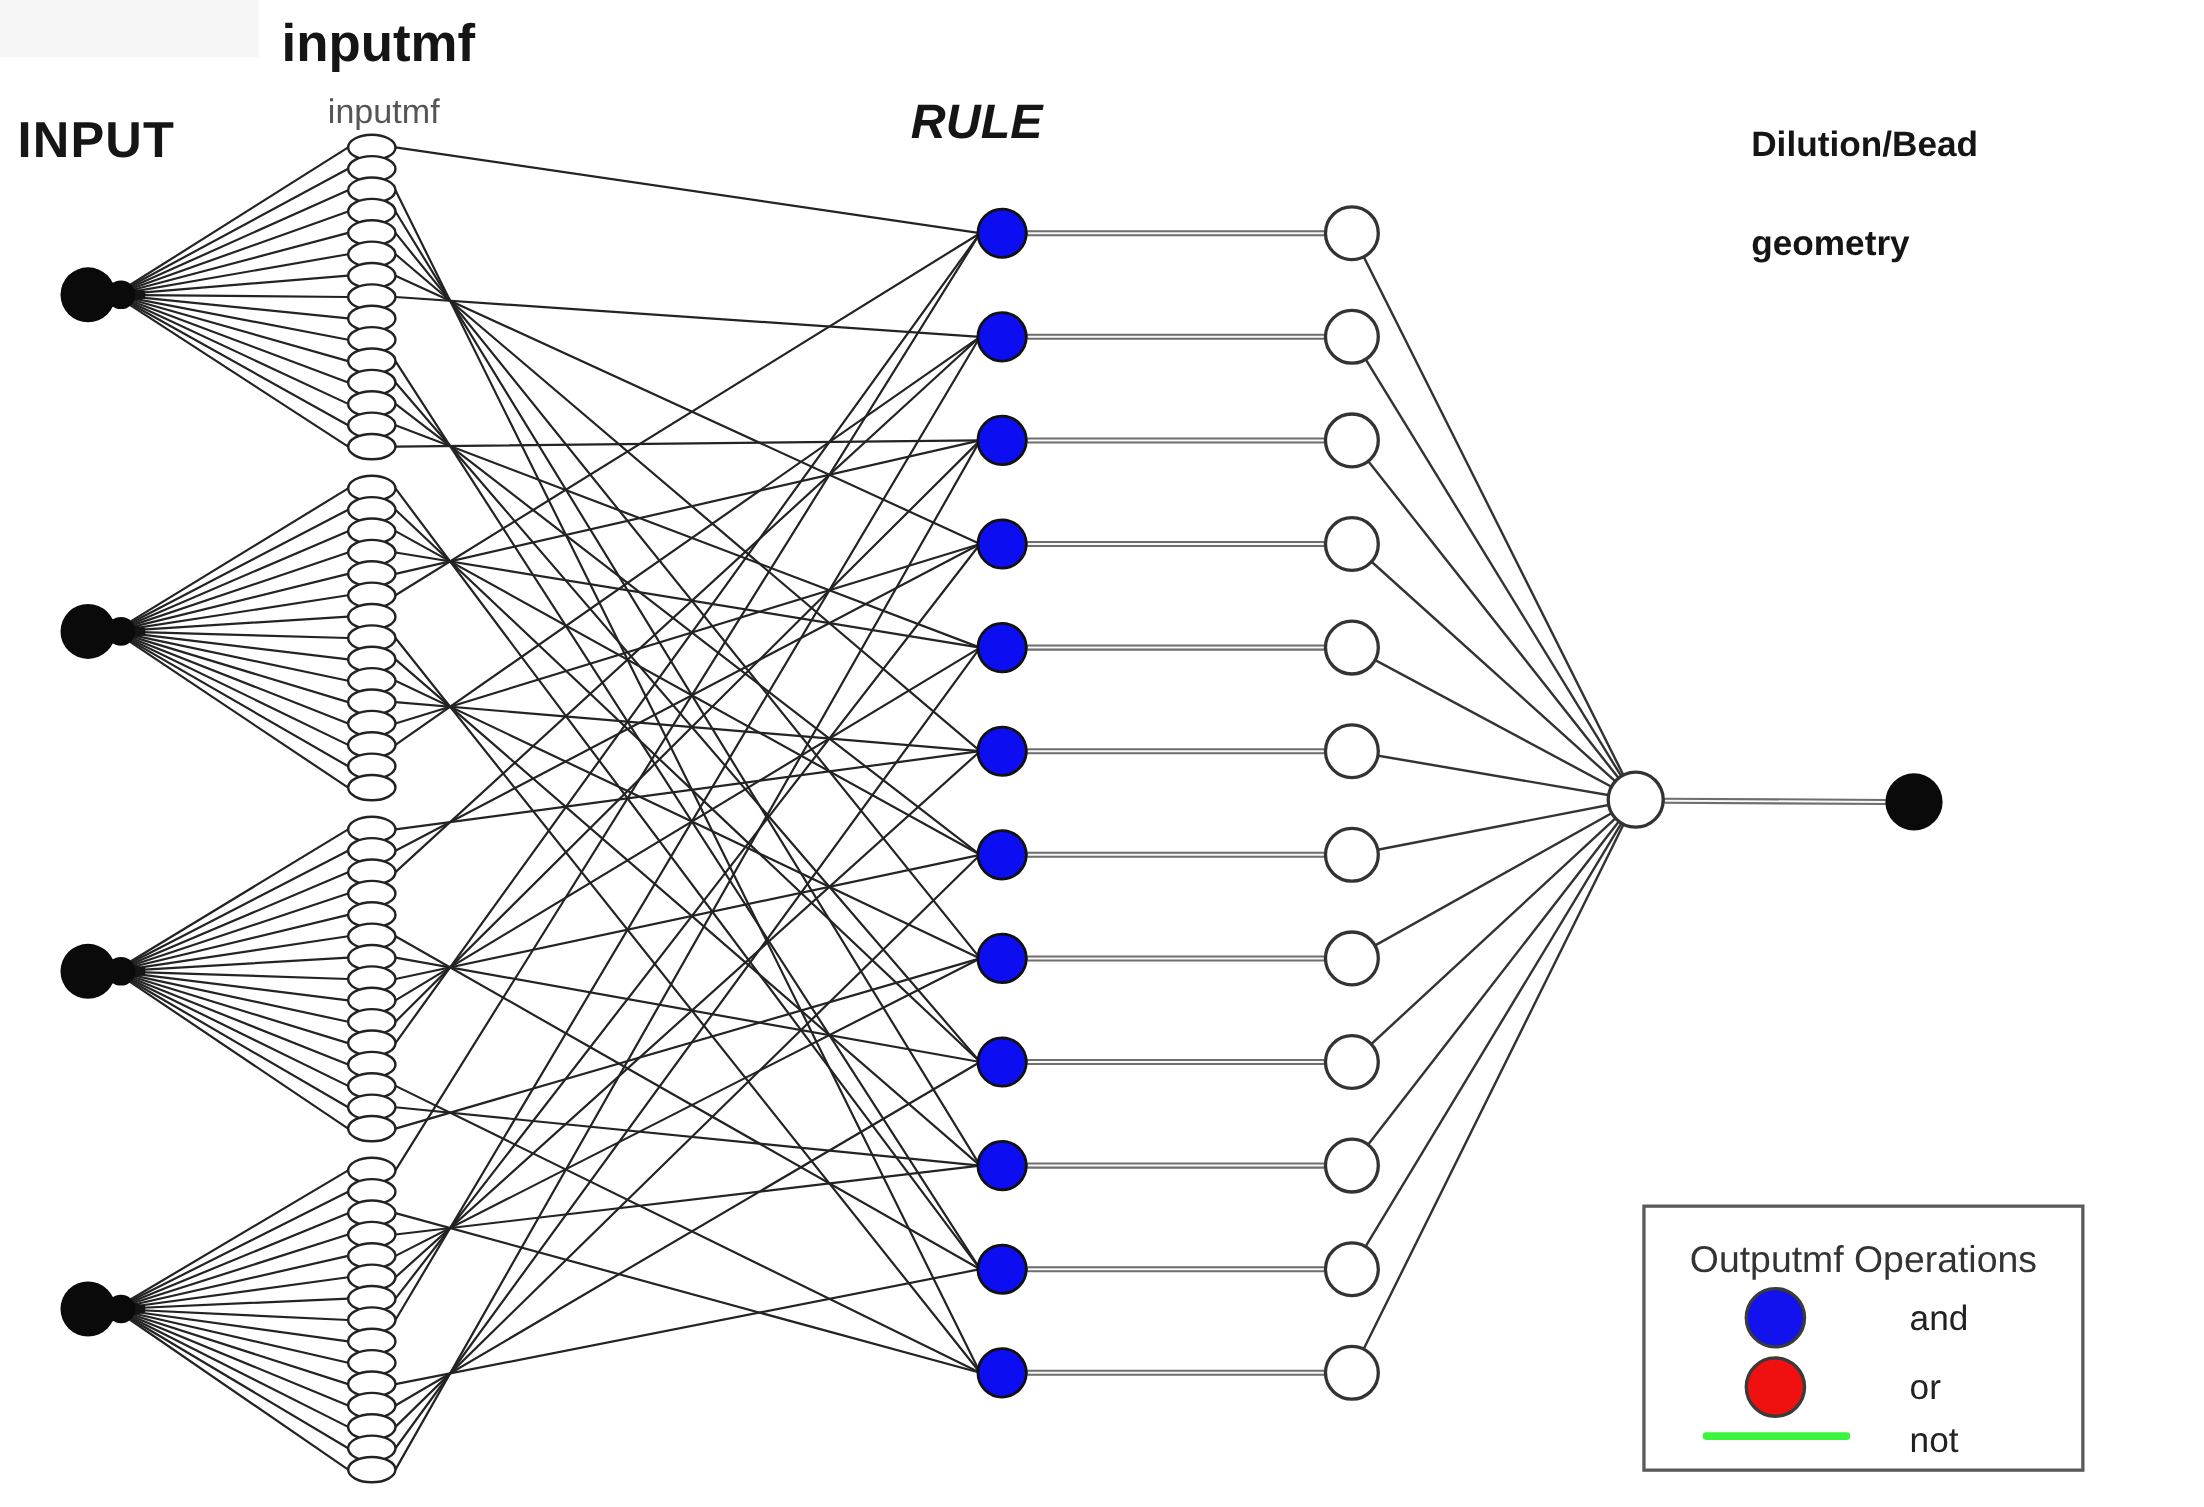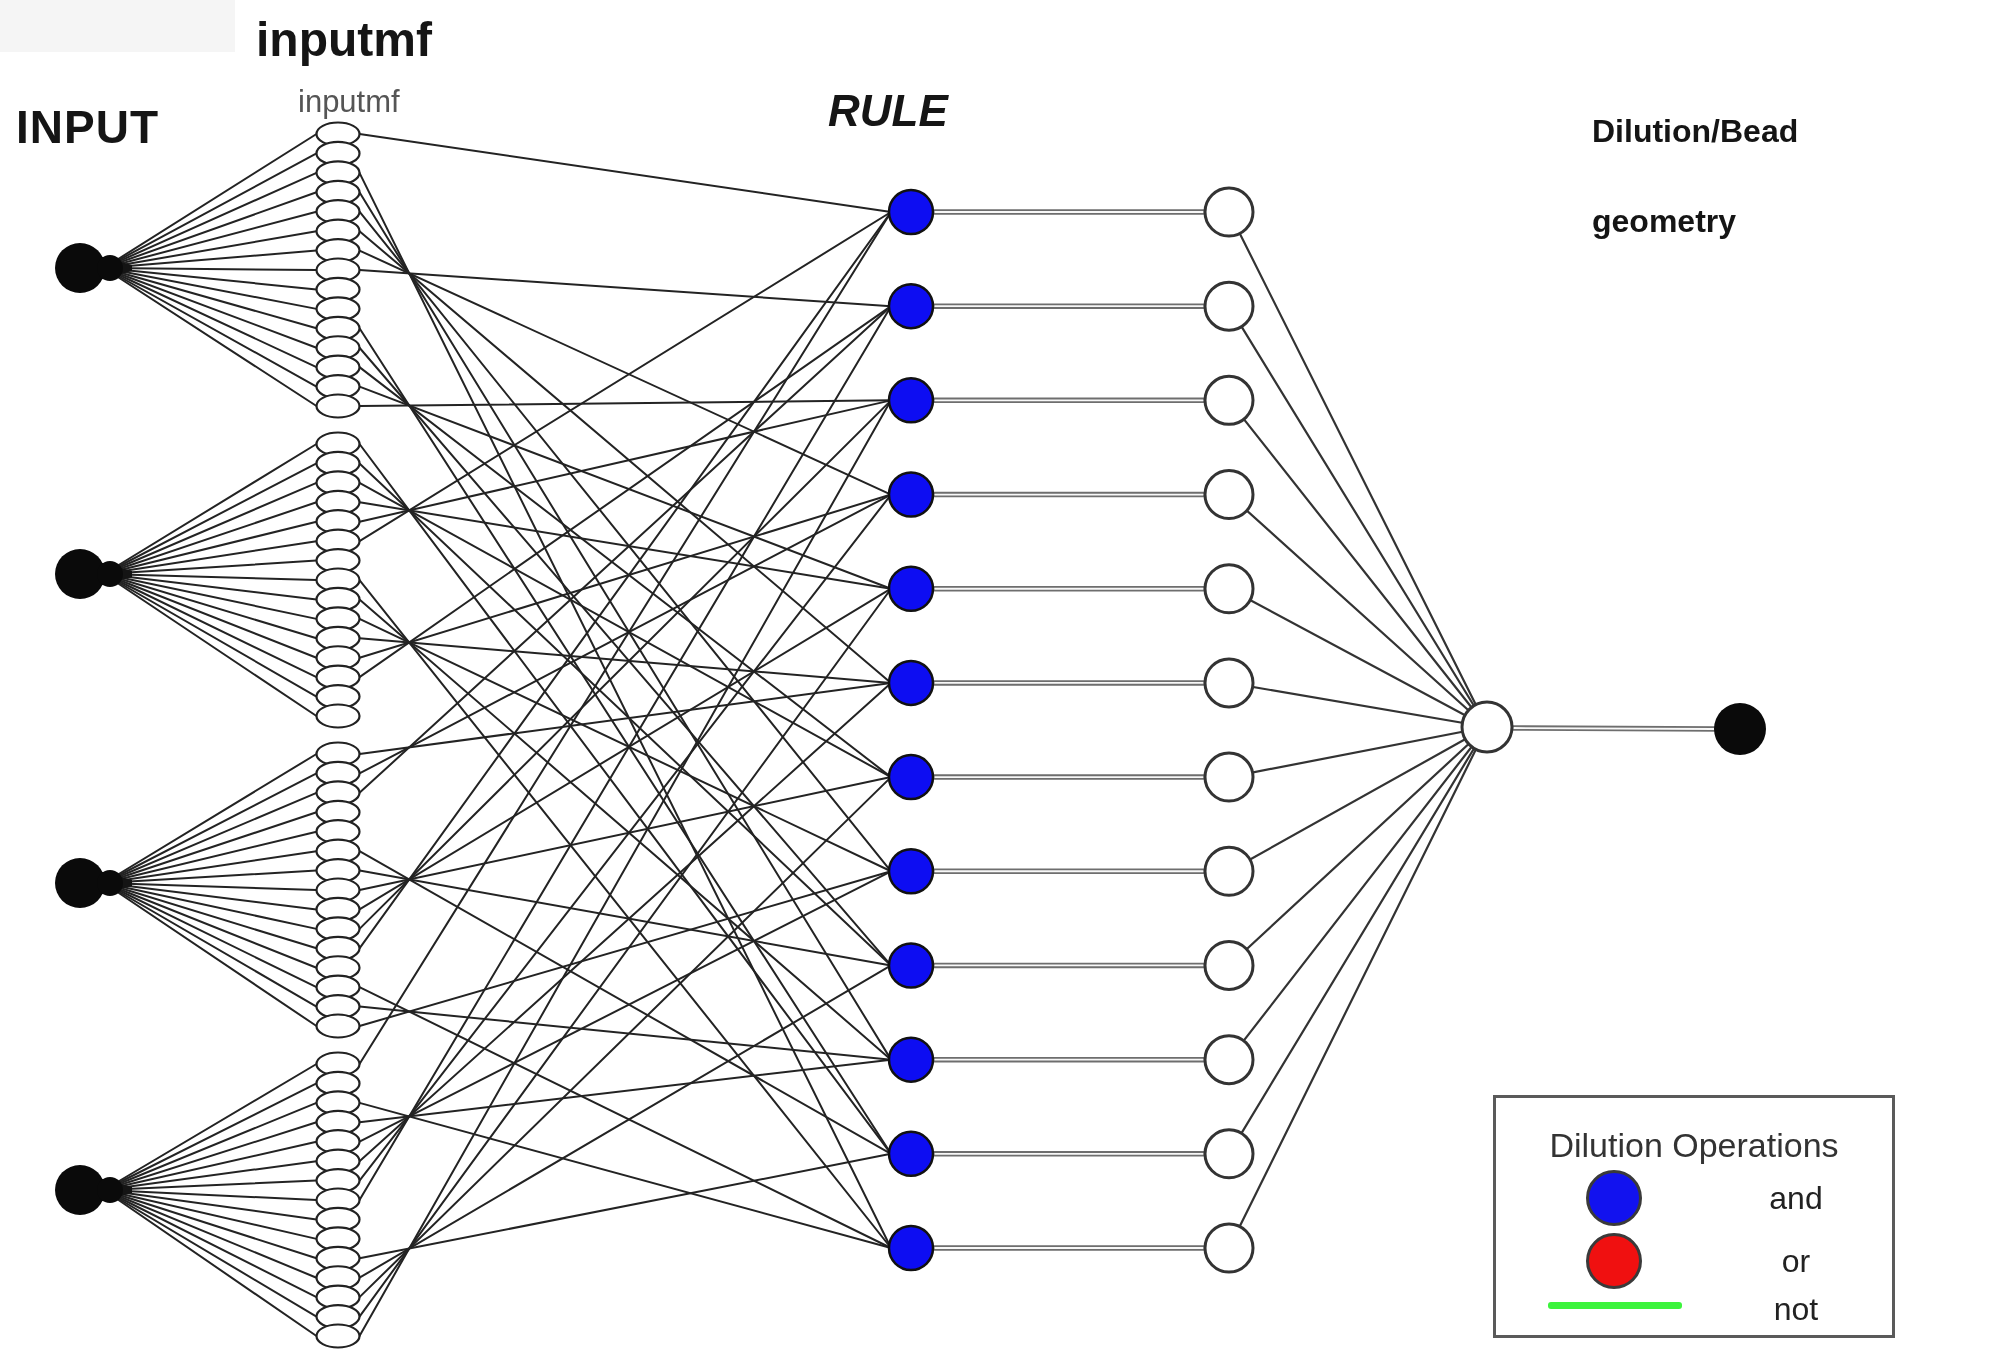--- a/index.html
+++ b/index.html
@@ -14,21 +14,21 @@
   .lbl-outputmf{left:1132px;top:98px;font-size:46px;}
   .lbl-output{left:1592px;top:86px;font-size:32px;line-height:90px;}
   .legend{position:absolute;left:1493px;top:1095px;width:402px;height:243px;
           border:3px solid #5a5a5a;background:#fff;box-sizing:border-box;}
   .legend-title{position:absolute;left:0;top:28px;width:100%;text-align:center;
                 font-size:34px;color:#333;}
   .legend-swatch{position:absolute;border-radius:50%;box-sizing:border-box;border:3px solid #3a3a3a;}
   .sw-and{left:90px;top:72px;width:56px;height:56px;}
   .sw-or{left:90px;top:135px;width:56px;height:56px;}
   .sw-not{left:52px;top:204px;width:134px;height:7px;border:none;border-radius:3px;}
-  .legend-item-label{position:absolute;left:240px;width:120px;text-align:center;
+  .legend-item-label{position:absolute;left:240px;width:120px;
                      font-size:32px;color:#222;}
   .li-and{top:82px;}
   .li-or{top:145px;}
   .li-not{top:193px;}
   .corner-band{position:absolute;left:0;top:0;width:235px;height:52px;background:#f5f5f5;}
 </style>
 </head>
 <body>
 
 <div id="stage">
@@ -283,21 +283,21 @@
     </svg>
 
   <div class="lbl lbl-input">INPUT</div>
   <div class="lbl lbl-inputmf">inputmf</div>
   <div class="lbl lbl-inputmf-sub">inputmf</div>
   <div class="lbl lbl-rule">RULE</div>
   <div class="lbl lbl-output"><span>Dilution/Bead</span>
 <span>geometry</span></div>
 
   <div class="legend">
-    <div class="legend-title">Dilution Operations</div>
+    <div class="legend-title">Outputmf Operations</div>
     <div class="legend-swatch sw-and" id="sw-and" style="background: rgb(18, 18, 239);"></div>
     <div class="legend-swatch sw-or" id="sw-or" style="background: rgb(240, 16, 16);"></div>
     <div class="legend-swatch sw-not" id="sw-not" style="background: rgb(60, 244, 60);"></div>
     <div class="legend-item-label li-and">and</div>
     <div class="legend-item-label li-or">or</div>
     <div class="legend-item-label li-not">not</div>
   </div>
 </div>
 
 </body></html>

